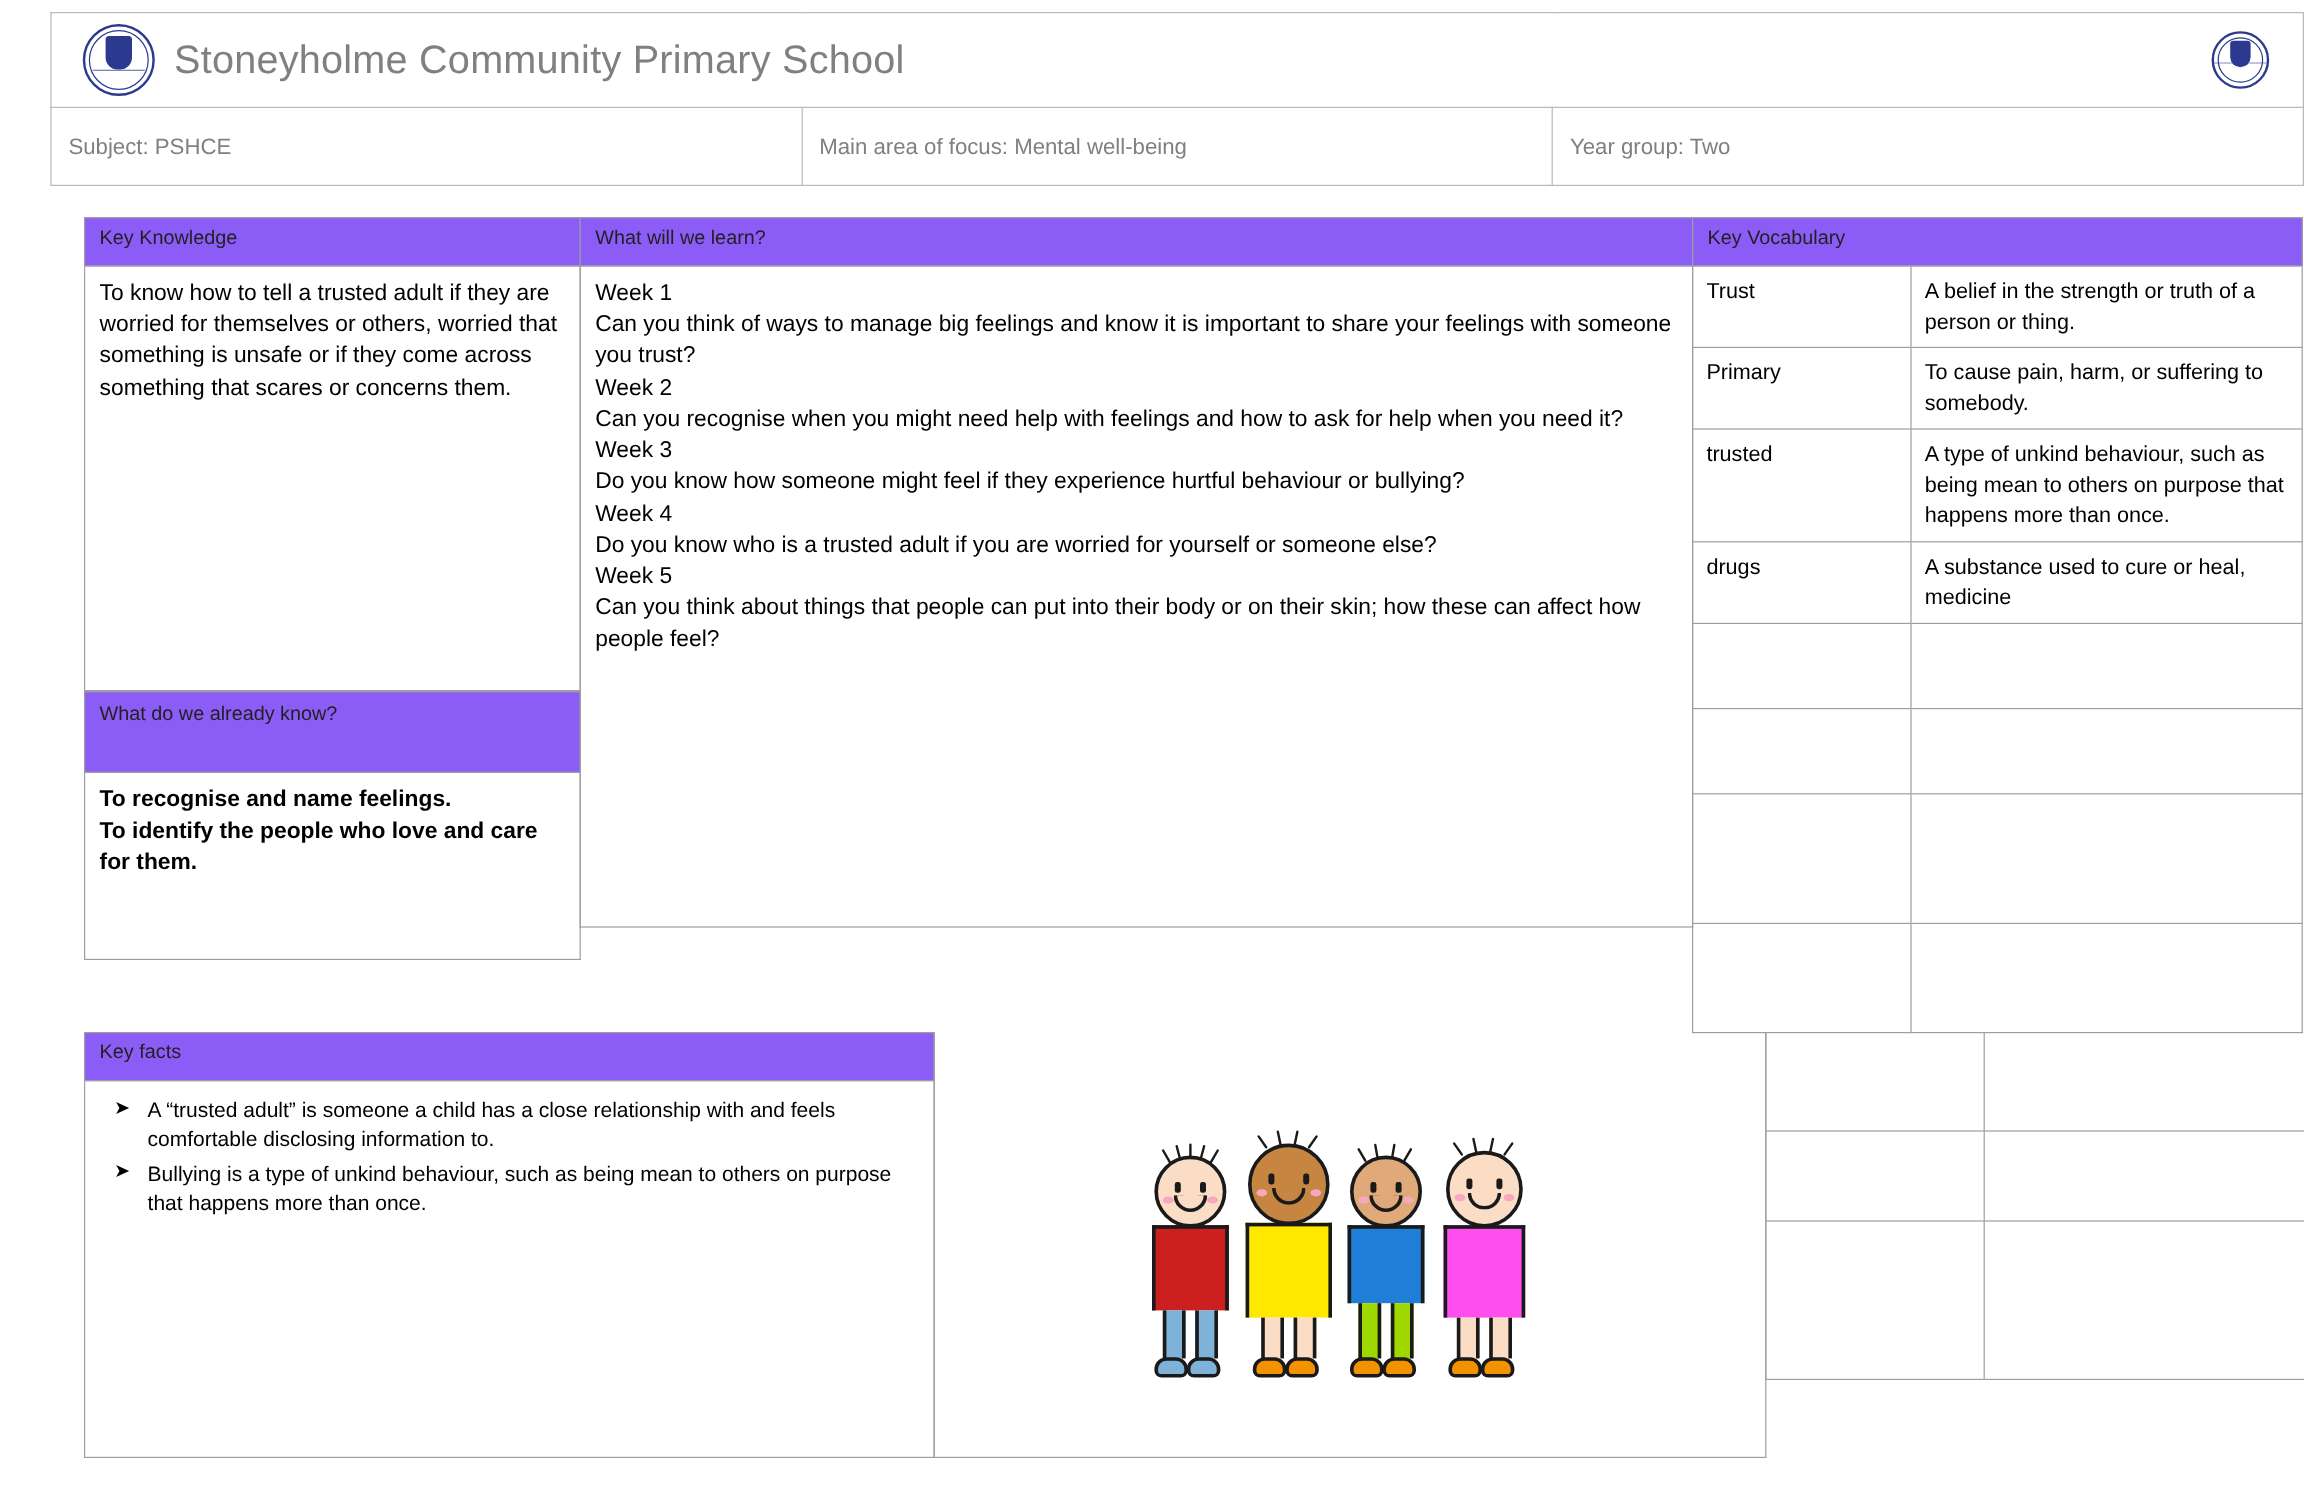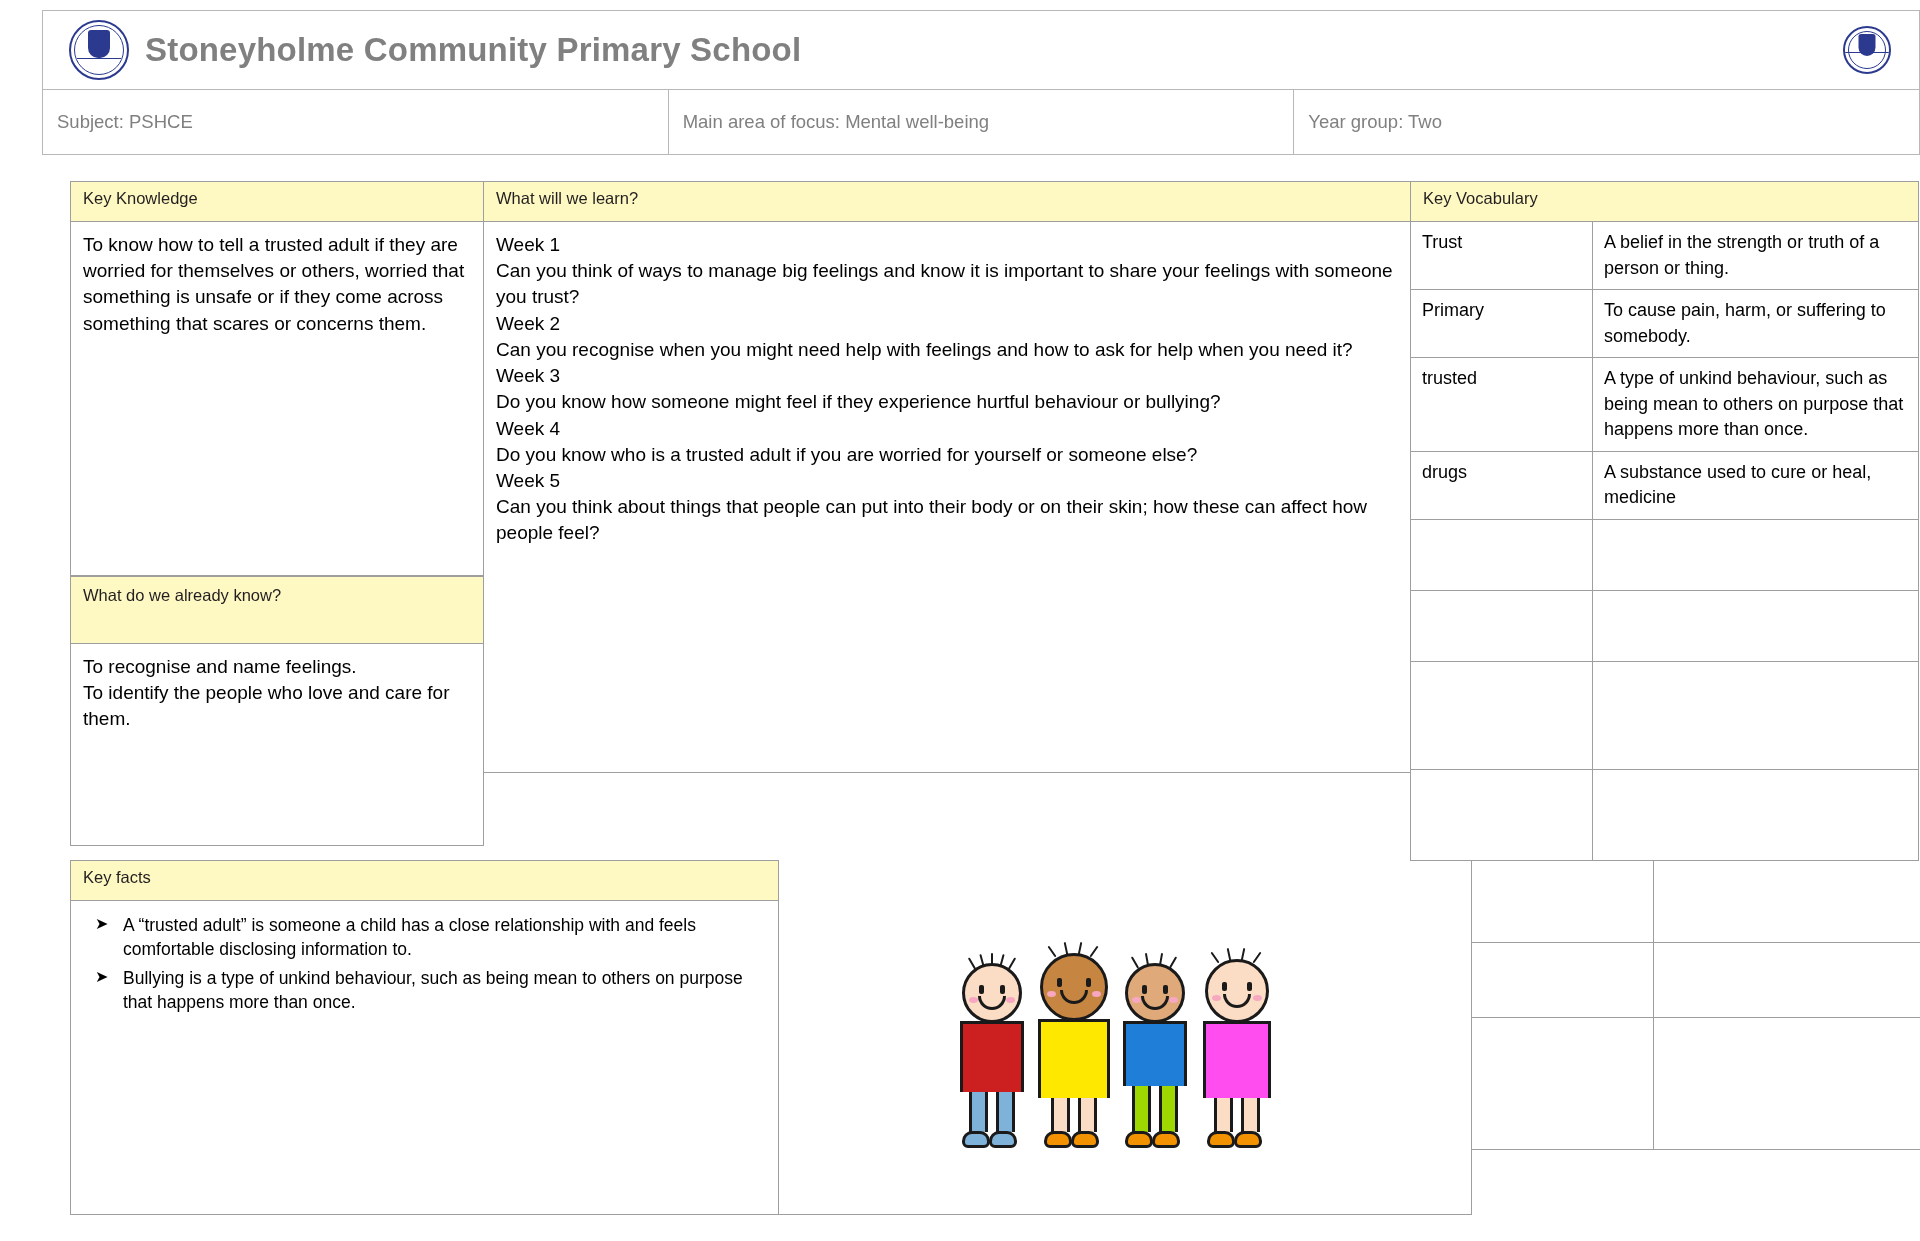--- a/index.html
+++ b/index.html
@@ -79,21 +79,21 @@
   }
   .crest-ring {
     position: absolute;
     inset: 3px;
     border: 1px solid #2b3a8f;
     border-radius: 50%;
   }
   .school-title {
     font-size: 33px;
     color: #808080;
-    font-weight: bold;
+    font-weight: normal;
     letter-spacing: 0.2px;
     white-space: nowrap;
     text-align: center;
   }
   .crest-right-wrap {
     margin-left: auto;
     margin-right: 18px;
     display: flex;
     align-items: center;
   }
@@ -133,39 +133,39 @@
     flex: 0 0 auto;
     margin-left: -1px;
   }
   .col-right {
     width: 509px;
     flex: 0 0 auto;
     margin-left: -1px;
   }
 
   .bar {
-    background: #fef9c3;
+    background: #8b5cf6;
     color: #231f20;
     font-size: 16.5px;
     padding: 7px 10px 7px 12px;
     border: 1px solid #9e9e9e;
     box-sizing: border-box;
     height: 41px;
   }
   .cell {
     border: 1px solid #9e9e9e;
     border-top: none;
     box-sizing: border-box;
     padding: 10px 12px 10px 12px;
     font-size: 19px;
     line-height: 1.38;
   }
 
   .kk-body { height: 354px; }
-  .already-body { height: 202px; }
+  .already-body { height: 156px; font-weight: bold; }
   .learn-body { height: 551px; }
   .learn-body p { margin: 0; }
 
   .vocab-table {
     width: 100%;
     border-collapse: collapse;
     table-layout: fixed;
   }
   .vocab-table td {
     border: 1px solid #9e9e9e;

